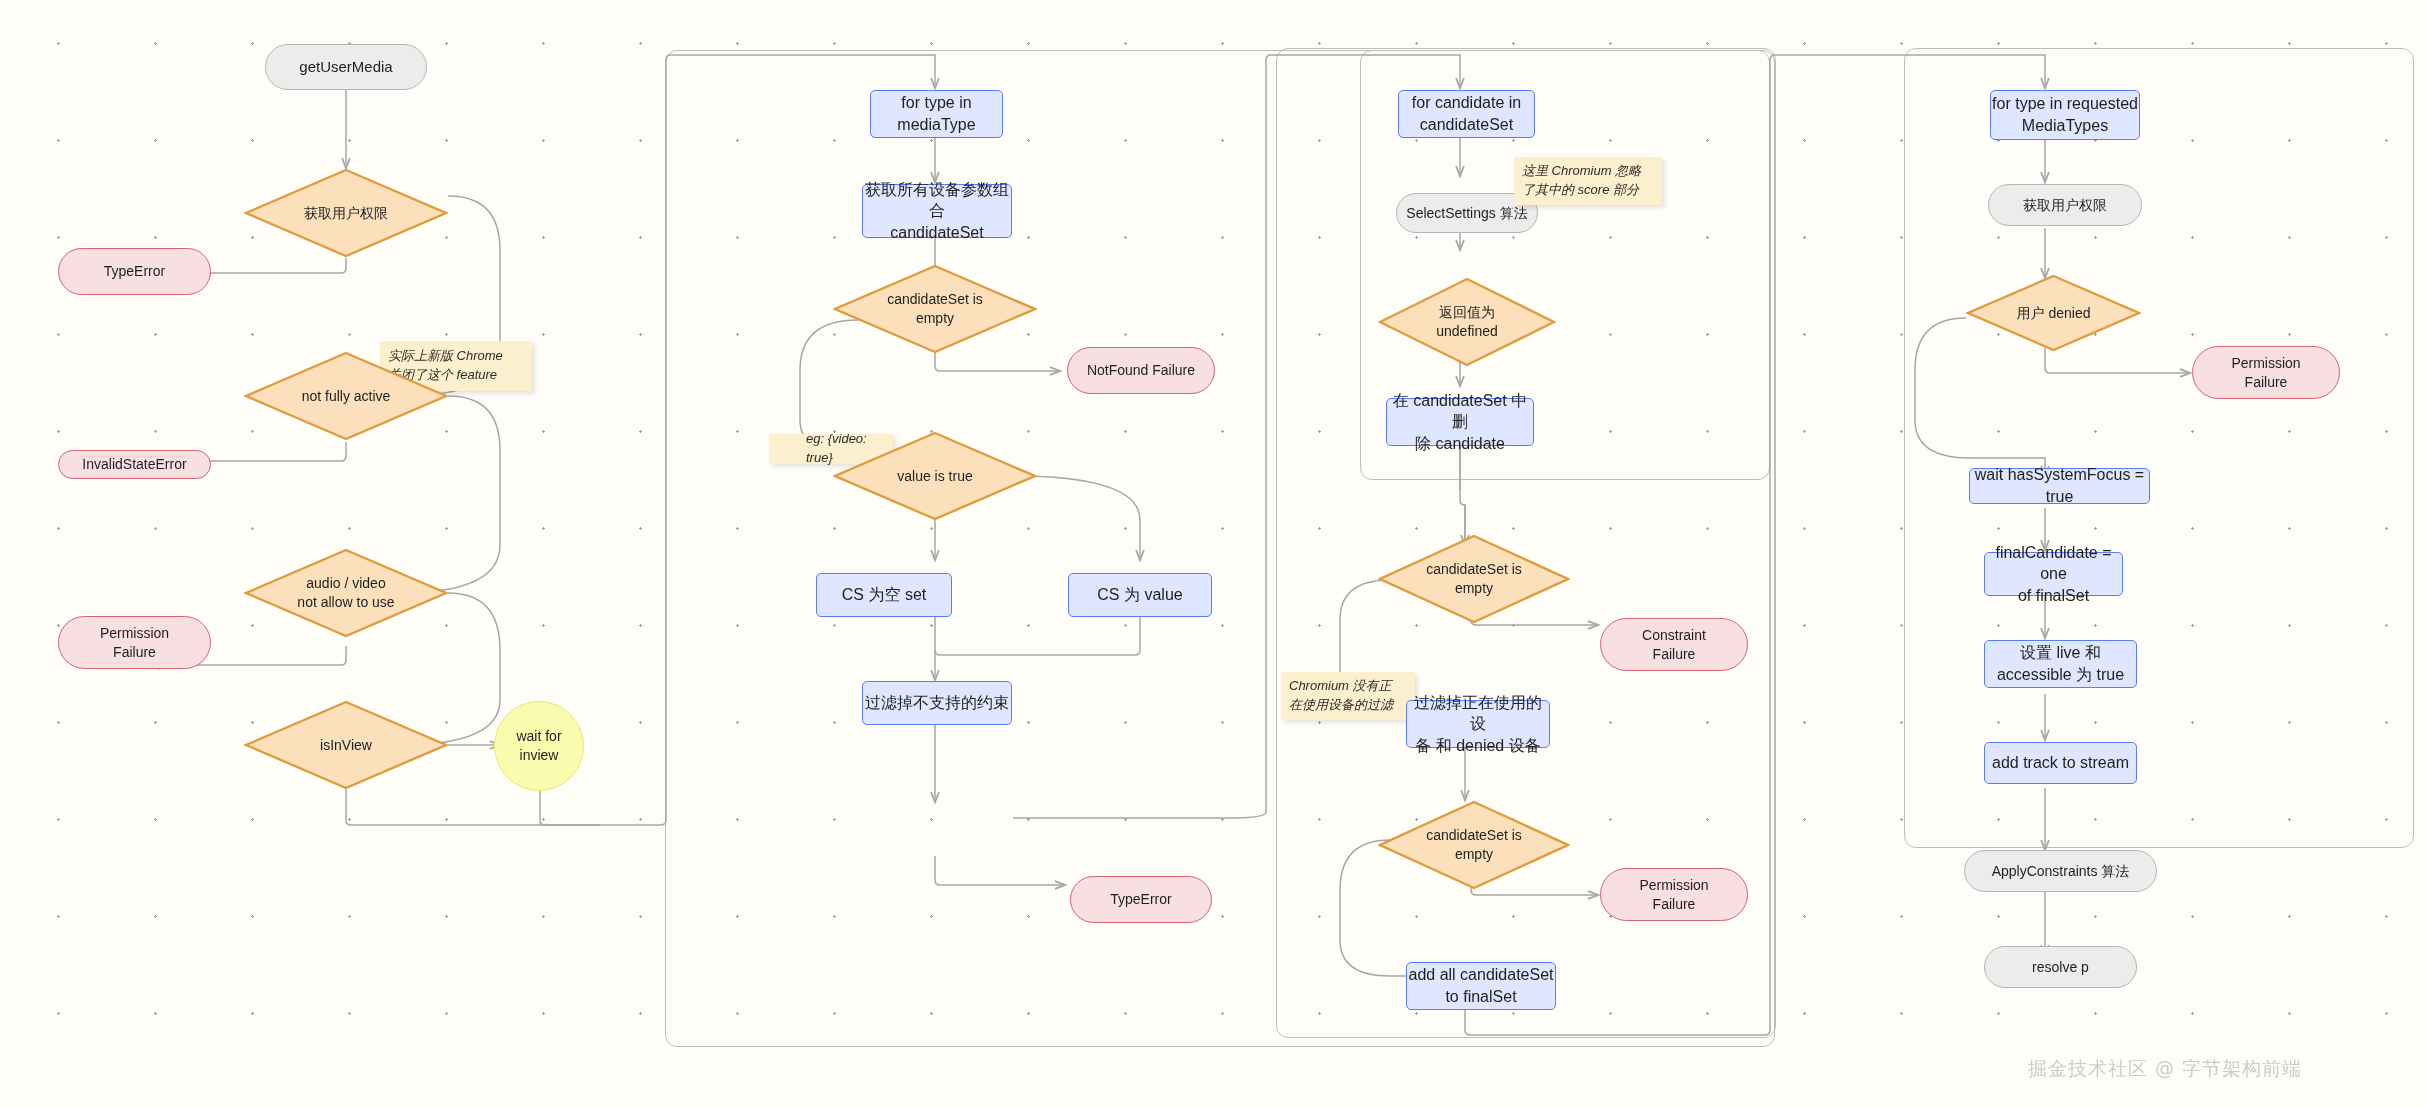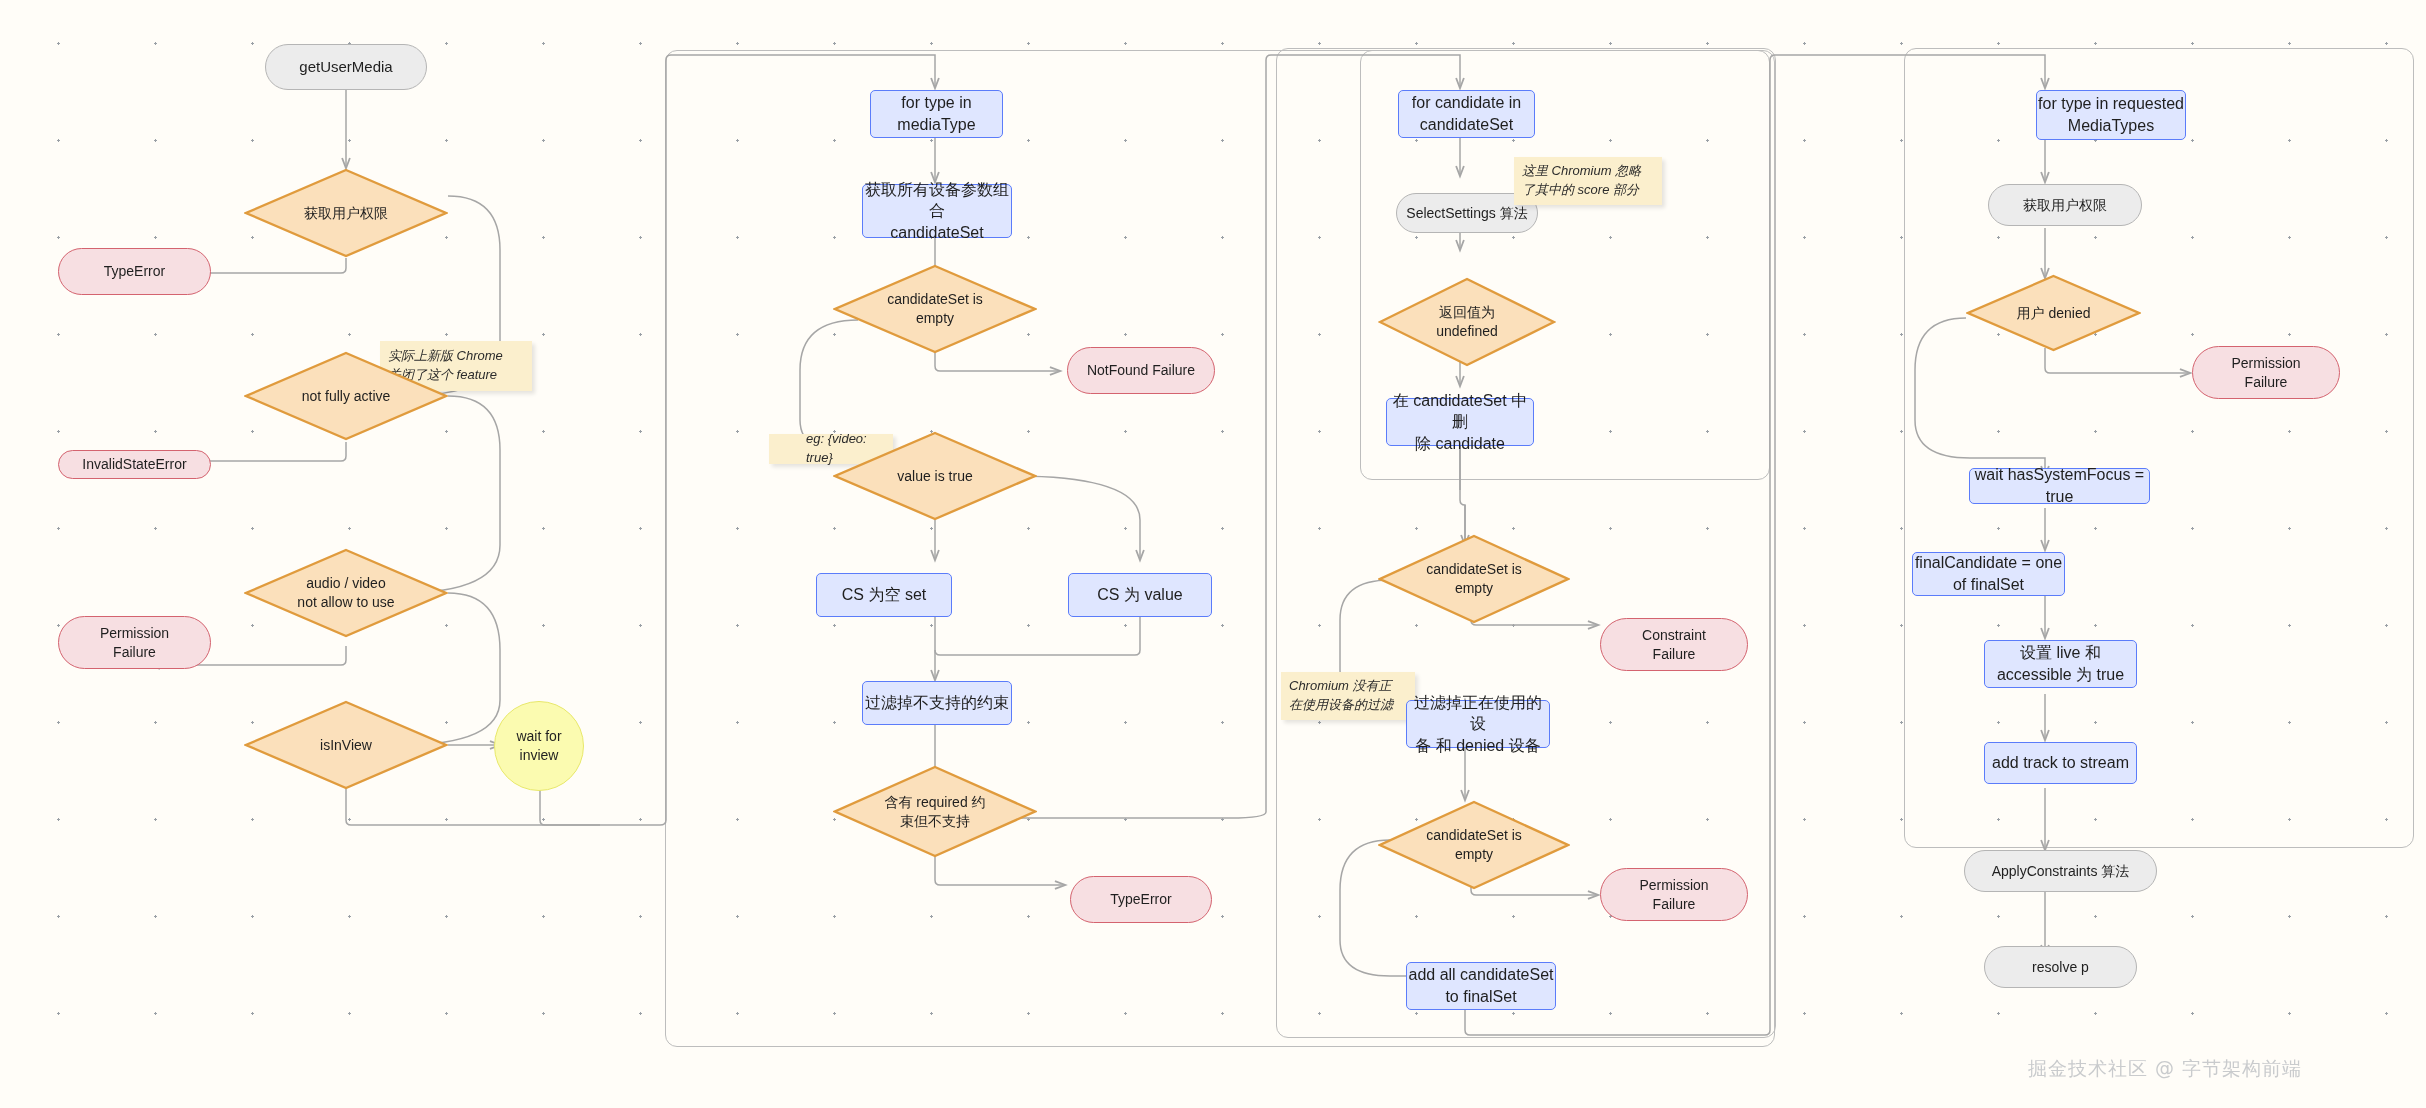--- a/index.html
+++ b/index.html
@@ -168,27 +168,20 @@
   </div>
 
   <div class="node n-note" style="left:769px;top:434px;width:124px;height:30px;padding-left:37px;">eg: {video: true}</div>
 
   <div class="node n-rect" style="left:816px;top:573px;width:136px;height:44px;">CS 为空 set</div>
 
   <div class="node n-rect" style="left:1068px;top:573px;width:144px;height:44px;">CS 为 value</div>
 
   <div class="node n-rect" style="left:862px;top:681px;width:150px;height:44px;">过滤掉不支持的约束</div>
 
-  <div class="node n-diamond" style="left:833px;top:765px;width:204px;height:93px;">
-    <svg class="dshape" viewBox="0 0 204 93" preserveAspectRatio="none">
-      <polygon points="102,2 202,46.5 102,91 2,46.5" fill="#fbe0bb" stroke="#e09b3d" stroke-width="2.4"></polygon>
-    </svg>
-    <span class="dlabel">含有 required 约
-束但不支持</span>
-  </div>
 
   <div class="node n-err" style="left:1070px;top:876px;width:142px;height:47px;">TypeError</div>
 
   <div class="node n-rect" style="left:1398px;top:90px;width:137px;height:48px;">for candidate in
 candidateSet</div>
 
   <div class="node n-stadium" style="left:1396px;top:193px;width:142px;height:40px;font-size:14px;">SelectSettings 算法</div>
 
   <div class="node n-note" style="left:1514px;top:157px;width:148px;height:48px;">这里 Chromium 忽略
 了其中的 score 部分</div>
@@ -228,38 +221,38 @@
     <span class="dlabel">candidateSet is
 empty</span>
   </div>
 
   <div class="node n-err" style="left:1600px;top:868px;width:148px;height:53px;">Permission
 Failure</div>
 
   <div class="node n-rect" style="left:1406px;top:962px;width:150px;height:48px;">add all candidateSet
 to finalSet</div>
 
-  <div class="node n-rect" style="left:1990px;top:90px;width:150px;height:50px;margin-left:46px;">for type in requested
+  <div class="node n-rect" style="left:1990px;top:90px;width:150px;height:50px;">for type in requested
 MediaTypes</div>
 
   <div class="node n-stadium" style="left:1988px;top:184px;width:154px;height:42px;font-size:14px;">获取用户权限</div>
 
   <div class="node n-diamond" style="left:1966px;top:274px;width:175px;height:78px;">
     <svg class="dshape" viewBox="0 0 175 78" preserveAspectRatio="none">
       <polygon points="87.5,2 173,39 87.5,76 2,39" fill="#fbe0bb" stroke="#e09b3d" stroke-width="2.4"></polygon>
     </svg>
     <span class="dlabel">用户 denied</span>
   </div>
 
   <div class="node n-err" style="left:2192px;top:346px;width:148px;height:53px;">Permission
 Failure</div>
 
   <div class="node n-rect" style="left:1969px;top:468px;width:181px;height:36px;">wait hasSystemFocus = true</div>
 
-  <div class="node n-rect" style="left:1912px;top:552px;width:153px;height:44px;">finalCandidate = one
+  <div class="node n-rect" style="left:1984px;top:552px;width:139px;height:44px;">finalCandidate = one
 of finalSet</div>
 
   <div class="node n-rect" style="left:1984px;top:640px;width:153px;height:48px;">设置 live 和
 accessible 为 true</div>
 
   <div class="node n-rect" style="left:1984px;top:742px;width:153px;height:42px;">add track to stream</div>
 
   <div class="node n-stadium" style="left:1964px;top:850px;width:193px;height:42px;font-size:14px;text-align:center;">ApplyConstraints 算法</div>
 
   <div class="node n-stadium" style="left:1984px;top:946px;width:153px;height:42px;font-size:14px;">resolve p</div>

